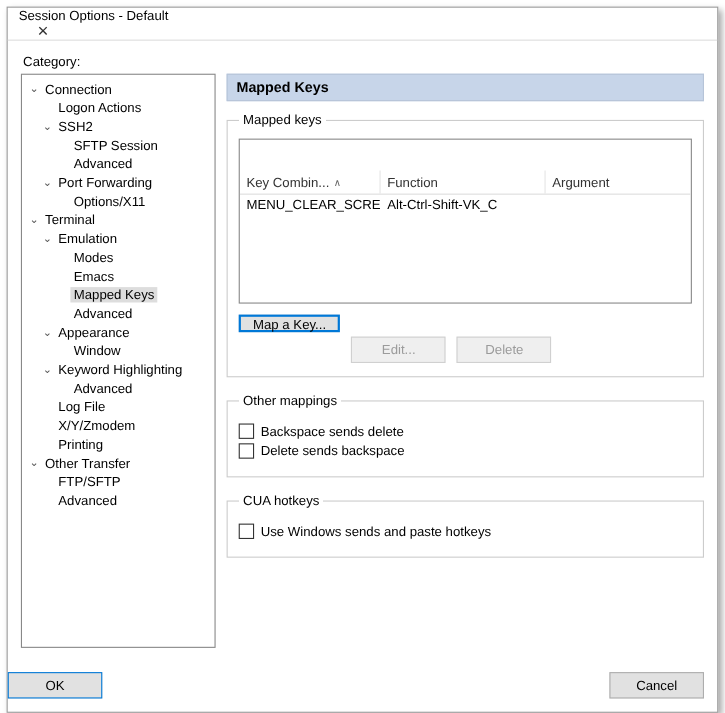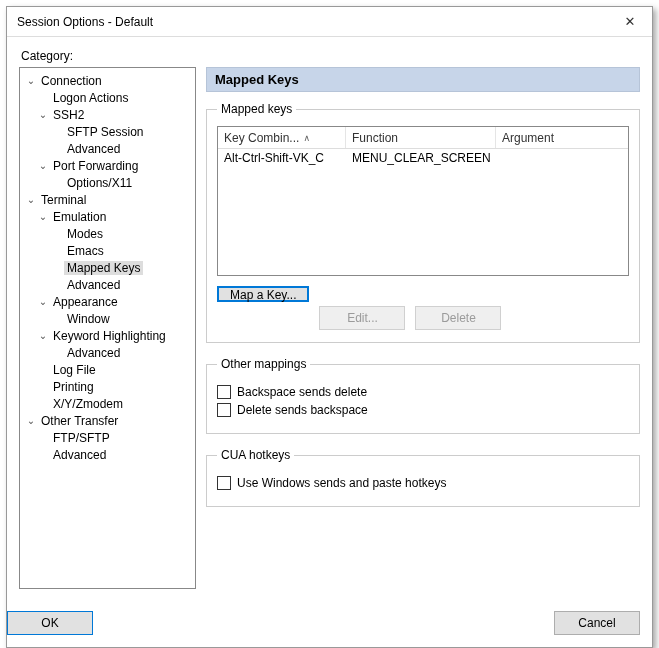--- a/index.html
+++ b/index.html
@@ -13,24 +13,24 @@
     width: 659px;
   }
   .dialog {
     width: 647px;
     border: 1px solid #999;
     background: #fff;
     box-shadow: 3px 3px 6px rgba(0,0,0,0.35);
   }
   .titlebar {
     display: flex;
-    align-items: center;
     height: 30px;
     padding: 0 0 0 10px;
     border-bottom: 1px solid #ddd;
+    flex-direction: column;
   }
   .titlebar .title { flex: 1; font-size: 12px; }
   .titlebar .close {
     width: 44px; height: 28px;
     display: flex; align-items: center; justify-content: center;
     font-size: 13px; color: #333;
   }
   .body {
     padding: 10px 12px 12px 12px;
   }
@@ -83,20 +83,21 @@
     overflow: auto;
   }
   .lt-head, .lt-row {
     display: grid;
     grid-template-columns: 128px 150px 1fr;
     align-items: center;
   }
   .lt-head {
     height: 22px;
     border-bottom: 1px solid #ddd;
+    margin-top: 28px;
   }
   .lt-head .cell {
     padding: 0 6px;
     display: flex; align-items: center; gap: 4px;
     border-right: 1px solid #e5e5e5;
     height: 100%;
     color: #333;
   }
   .lt-head .cell:last-child { border-right: none; }
   .sort-arrow { font-size: 9px; color: #666; }
@@ -263,27 +264,27 @@
               </li>
               <li>
                 <div class="node indent-1">
                   <span class="tw"></span>
                   <span class="lbl">Log File</span>
                 </div>
               </li>
               <li>
                 <div class="node indent-1">
                   <span class="tw"></span>
+                  <span class="lbl">X/Y/Zmodem</span>
+                </div>
+              </li>
+              <li>
+                <div class="node indent-1">
+                  <span class="tw"></span>
                   <span class="lbl">Printing</span>
-                </div>
-              </li>
-              <li>
-                <div class="node indent-1">
-                  <span class="tw"></span>
-                  <span class="lbl">X/Y/Zmodem</span>
                 </div>
               </li>
               <li>
                 <div class="node indent-0">
                   <span class="tw">⌄</span>
                   <span class="lbl">Other Transfer</span>
                 </div>
               </li>
               <li>
                 <div class="node indent-1">
@@ -309,22 +310,22 @@
           <div class="list-table">
             <div class="lt-head">
               <div class="cell">
                 <span>Key Combin...</span>
                 <span class="sort-arrow">∧</span>
               </div>
               <div class="cell">Function</div>
               <div class="cell">Argument</div>
             </div>
             <div class="lt-row">
+              <div class="cell">MENU_CLEAR_SCREEN</div>
               <div class="cell">Alt-Ctrl-Shift-VK_C</div>
-              <div class="cell">MENU_CLEAR_SCREEN</div>
               <div class="cell"></div>
             </div>
           </div>
           <div class="btn-row">
             <button class="win primary">Map a Key...</button>
             <button class="win" disabled="">Edit...</button>
             <button class="win" disabled="">Delete</button>
           </div>
         </fieldset>
 

